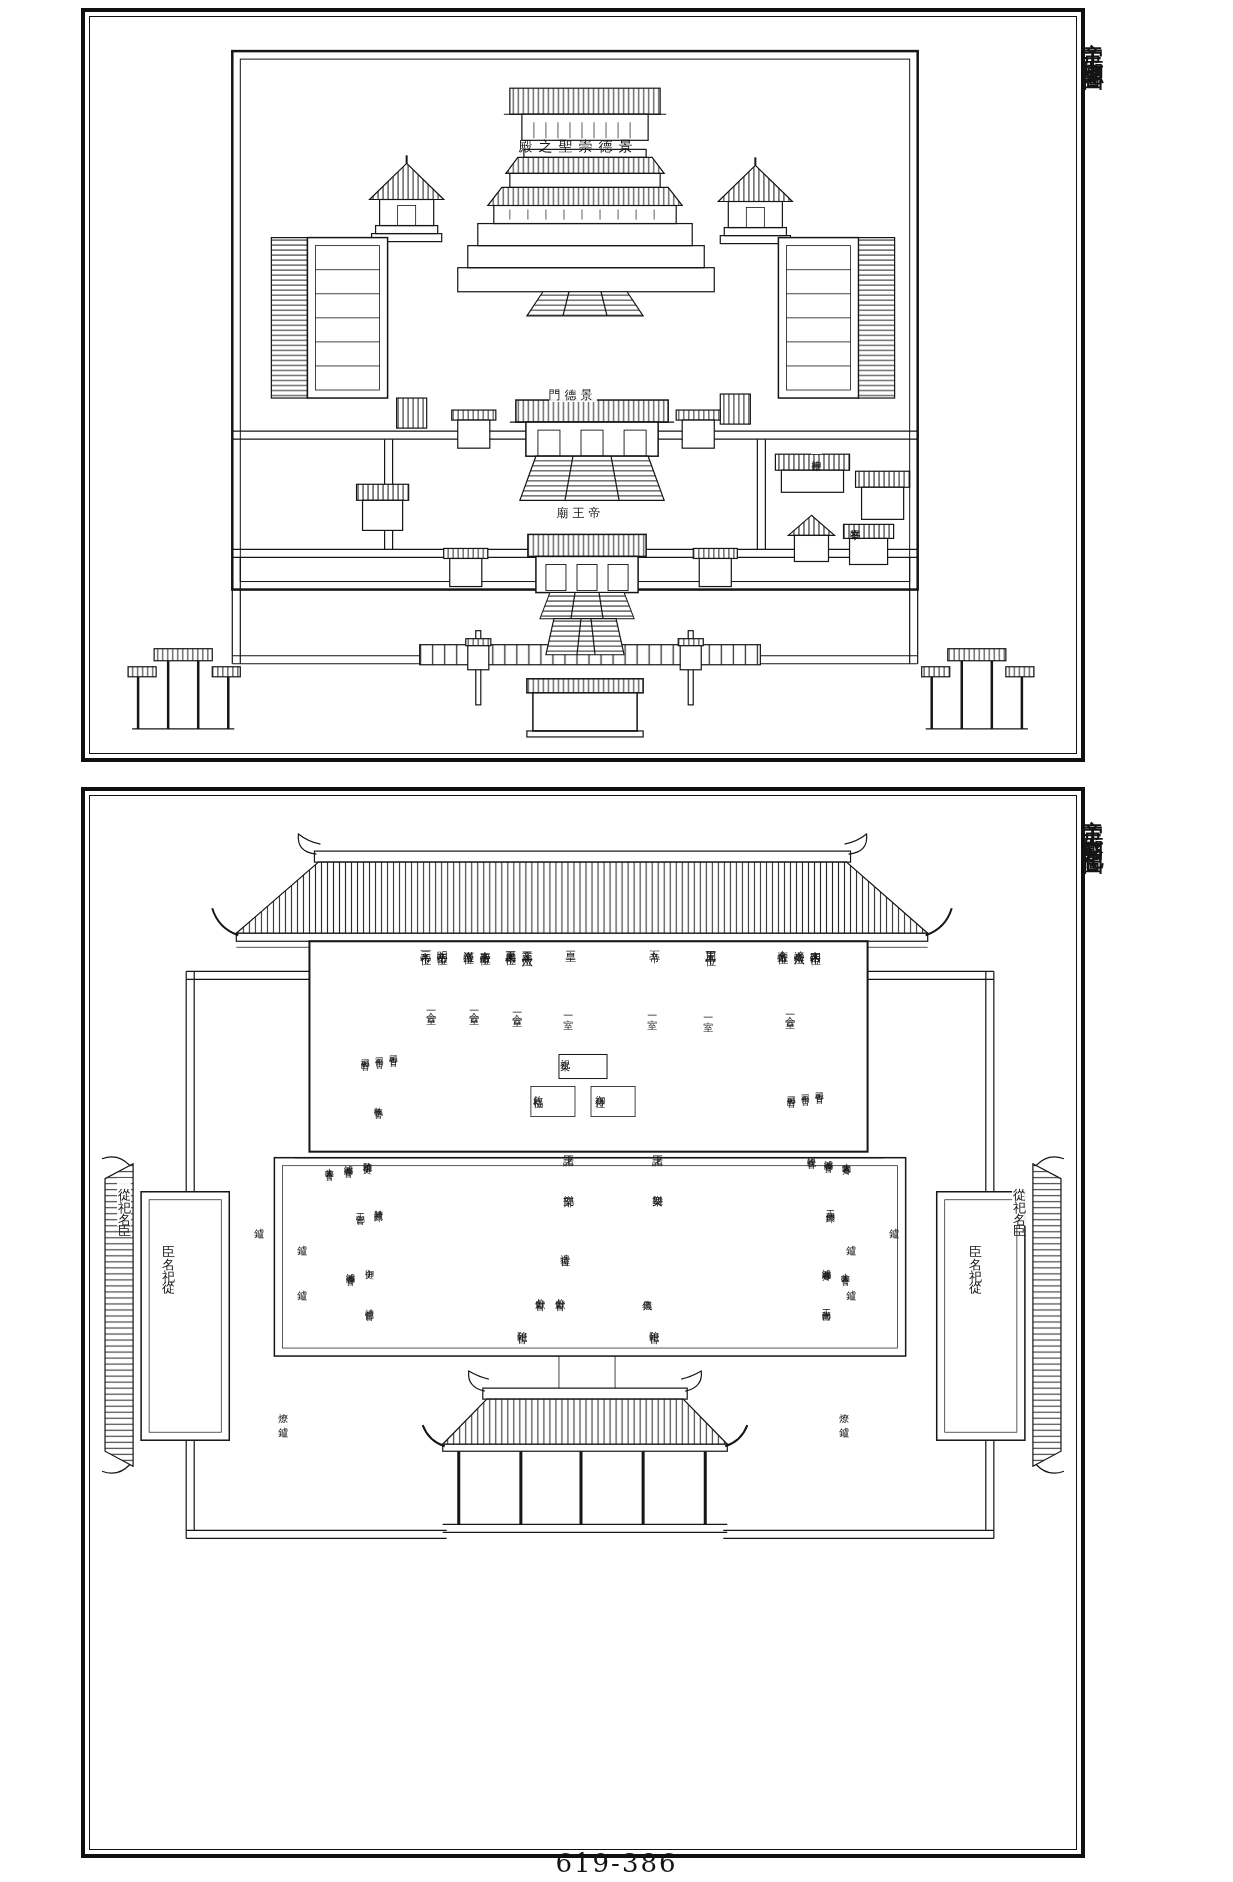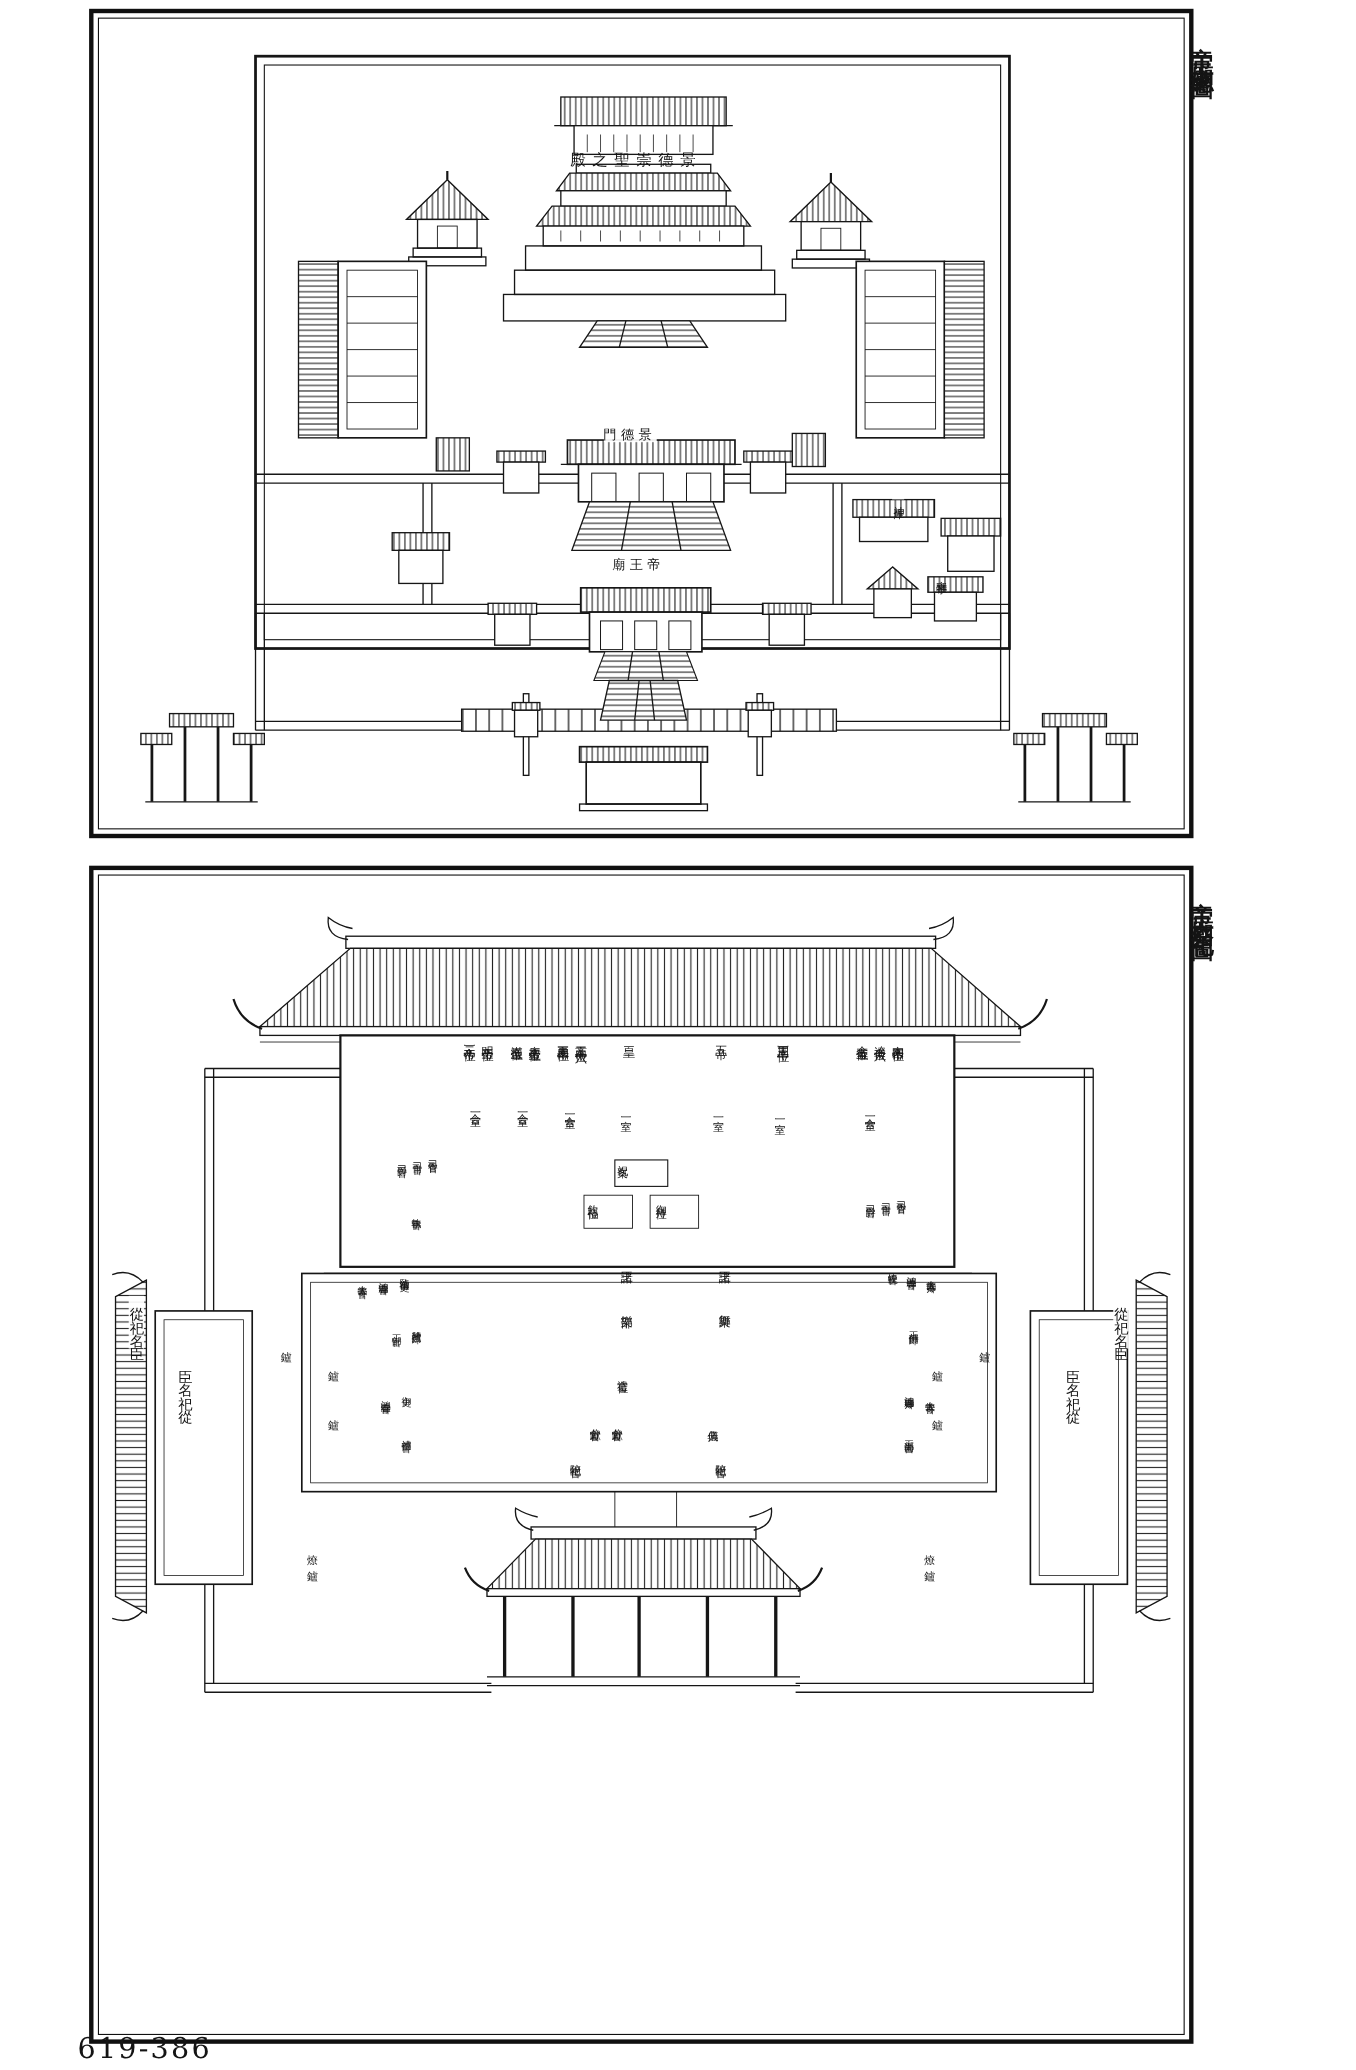--- a/index.html
+++ b/index.html
@@ -10,21 +10,21 @@
   .panel svg { position:absolute; inset:0; width:100%; height:100%; z-index:1; }
   .lb { position:absolute; color:#141414; line-height:1.12; z-index:5; white-space:nowrap; }
   .v  { writing-mode:vertical-rl; text-orientation:upright; letter-spacing:1px; }
   .grp { position:absolute; display:flex; flex-direction:row; gap:4px; z-index:5; }
   .grp span { writing-mode:vertical-rl; text-orientation:upright; letter-spacing:1px; line-height:1.12; }
   .wbg { background:rgba(255,255,255,.92); }
   .f9{font-size:9px} .f10{font-size:10px} .f11{font-size:11px} .f12{font-size:12px}
   .f13{font-size:13px} .f14{font-size:14px}
   .cap { font-size:21px; letter-spacing:7px; font-weight:bold; } .ls12{letter-spacing:12px} .ls14{letter-spacing:14px}
   .hwide { letter-spacing:6px; }
-  .pgnum { position:absolute; left:0; right:0; top:1848px; 
+  .pgnum { position:absolute; left:0; right:0; top:1848px; text-align:center;
            font-family:"DejaVu Serif", serif; font-size:26px; letter-spacing:2px; z-index:5; }
 </style>
 </head>
 <body>
 
 <div class="page">
 
   <div class="panel" style="left:10px; top:8px; width:996px; height:746px;">
     <div class="inner">
       <svg viewBox="0 0 984 734" preserveAspectRatio="none">

